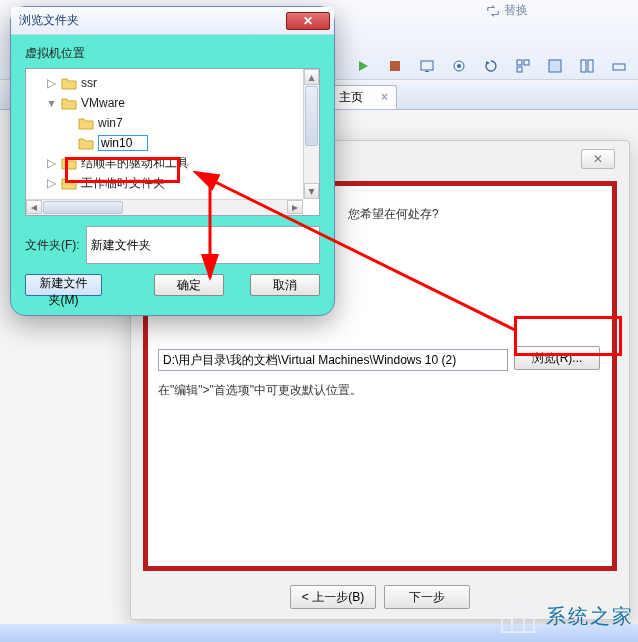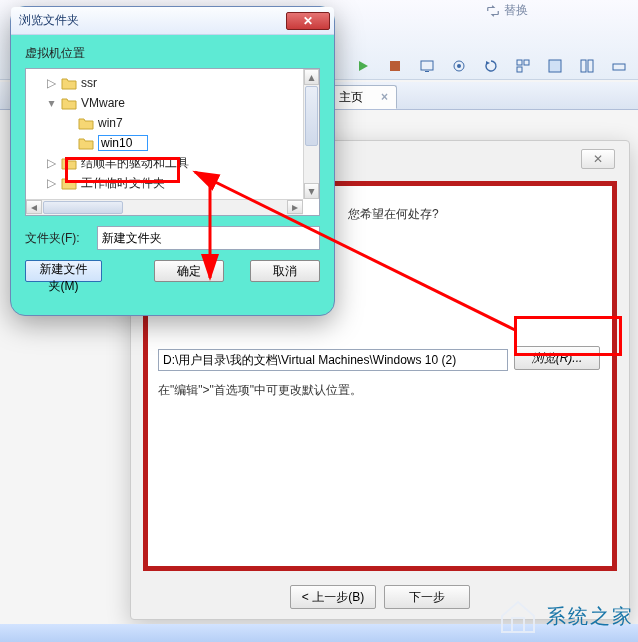--- a/index.html
+++ b/index.html
@@ -25,21 +25,21 @@
   
   .wizard-panel {
     position:absolute; top:140px; left:130px; width:500px; height:480px;
     background:#f1f1f1; border:1px solid #ccc; border-radius:4px;
     box-shadow: 0 6px 24px rgba(0,0,0,.2);
   }
   .wizard-close { position:absolute; top:8px; right:14px; width:34px; height:20px; border:1px solid #bbb; border-radius:2px; display:flex; align-items:center; justify-content:center; color:#777; background:linear-gradient(#fff,#e7e7e7);}
   .wizard-body { position:absolute; top:40px; left:12px; right:12px; bottom:48px; background:#fff; border:5px solid #b91c1c; padding:14px 18px;}
   .wizard-body .q { color:#333; }
   .path-input { position:absolute; top:163px; left:10px; width:350px; height:22px; border:1px solid #9aa7bb; background:#fff; padding:2px 4px; overflow:hidden; white-space:nowrap;}
-  .browse-btn { position:absolute; top:160px; right:12px; width:82px; height:26px;font-style:italic; }
+  .browse-btn { position:absolute; top:160px; right:12px; width:82px; height:26px; }
   .help-text { position:absolute; top:196px; left:10px; color:#333;}
   .wizard-footer { position:absolute; bottom:10px; left:0; right:0; display:flex; justify-content:center; gap:8px;}
   .wbtn { min-width:86px; height:24px; background:linear-gradient(#fdfdfd,#e4e4e4); border:1px solid #a0a0a0; border-radius:2px; }
 
   
   .hl { position:absolute; border:3px solid #f00; pointer-events:none; }
 
   
   .dlg {
     position:absolute; top:6px; left:10px; width:325px; height:310px;
@@ -60,21 +60,21 @@
   .node.editing input { height:16px; border:1px solid #3399ff; padding:0 2px; width:50px; font-size:12px;}
   .vscroll { position:absolute; right:0; top:0; bottom:16px; width:16px; background:#f1f1f1; border-left:1px solid #d5d5d5;}
   .vscroll .up, .vscroll .dn { height:16px; background:linear-gradient(#fdfdfd,#e3e3e3); border:1px solid #c8c8c8; display:flex;align-items:center;justify-content:center; color:#777;}
   .vscroll .thumb { position:absolute; top:17px; height:60px; left:1px; right:1px; background:linear-gradient(#e9eef7,#cfd9ea); border:1px solid #b7c4da; border-radius:2px;}
   .hscroll { position:absolute; left:0; right:16px; bottom:0; height:16px; background:#f1f1f1; border-top:1px solid #d5d5d5;}
   .hscroll .lt, .hscroll .rt { width:16px; height:14px; background:linear-gradient(#fdfdfd,#e3e3e3); border:1px solid #c8c8c8; display:inline-flex;align-items:center;justify-content:center; color:#777;}
   .hscroll .hthumb { position:absolute; left:17px; width:80px; top:1px; bottom:1px; background:linear-gradient(#e9eef7,#cfd9ea); border:1px solid #b7c4da; border-radius:2px;}
 
   .folder-row { display:flex; align-items:center; gap:6px; padding:10px 14px 6px;}
   .folder-row label{ color:#222; }
-  .folder-row input { flex:1; height:24px; border:1px solid #9aa7bb; padding:9px 4px;margin-left:11px;}
+  .folder-row input { flex:1; height:38px; border:1px solid #9aa7bb; padding:9px 4px;}
   .dlg-buttons { display:flex; gap:26px; padding:4px 14px 12px; align-items:center; }
   .btn { height:22px; padding:0 10px; background:linear-gradient(#fdfdfd,#e4e4e4); border:1px solid #8a8a8a; border-radius:2px; }
   .btn.primary { border:1px solid #2b6fb5; background:linear-gradient(#eaf3ff,#cfe3fb); }
 
   
   svg.arrows { position:absolute; top:0; left:0; pointer-events:none; }
 
   
   .wm { position:absolute; right:4px; bottom:6px; color:#0369a1; opacity:.9; display:flex; align-items:center; gap:6px; }
   .wm svg{width:44px;height:40px;}

